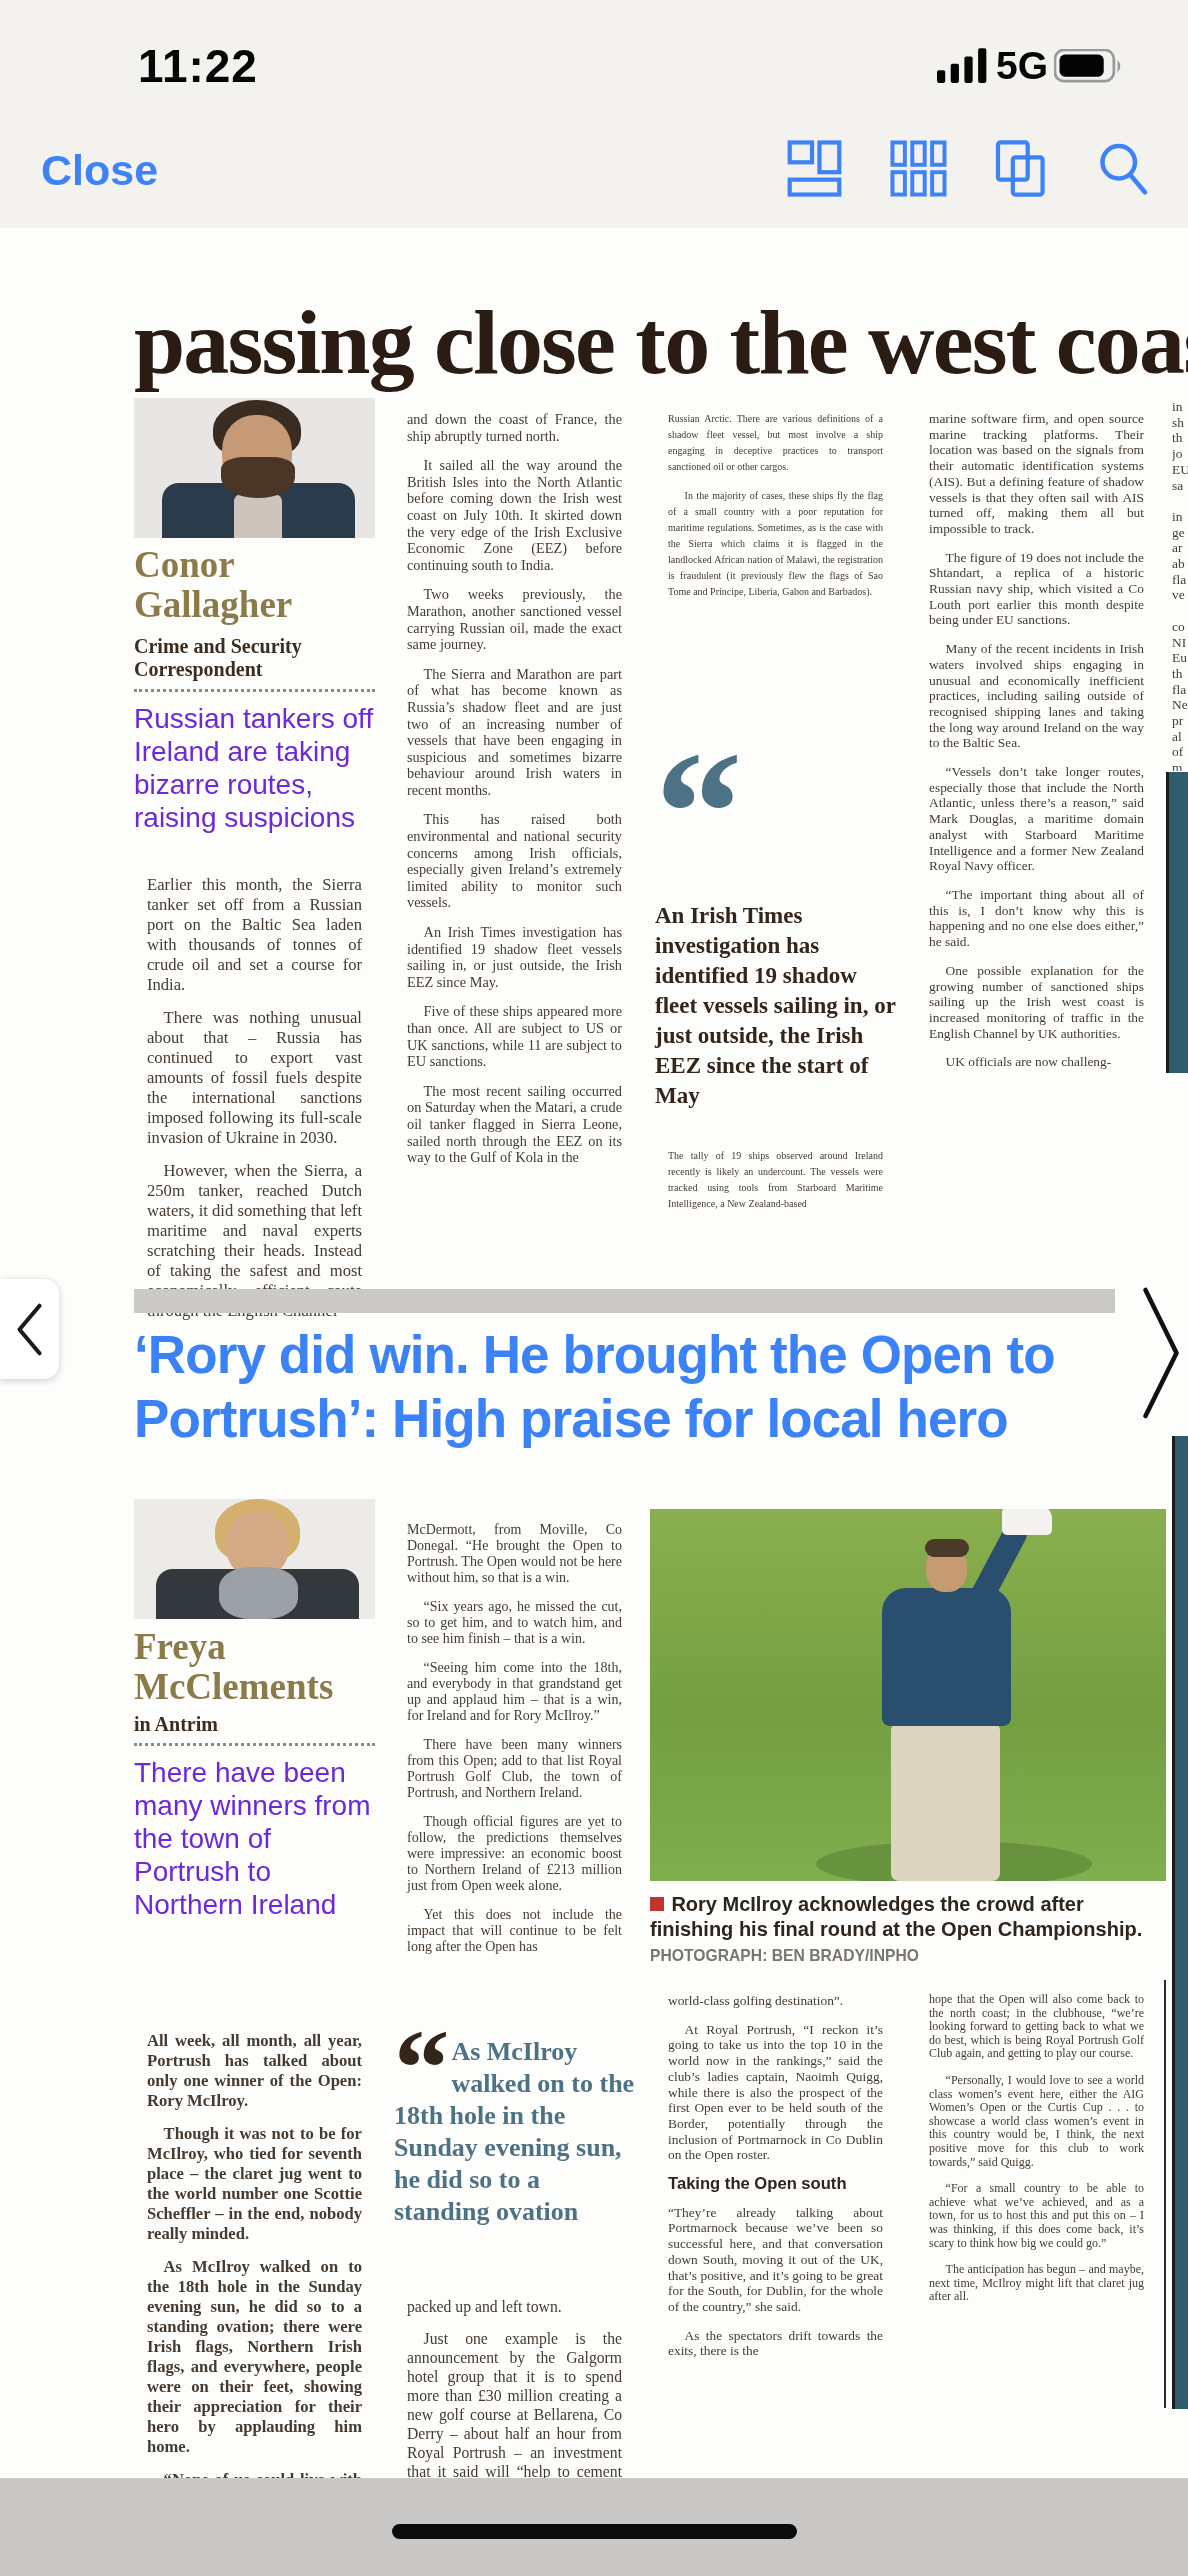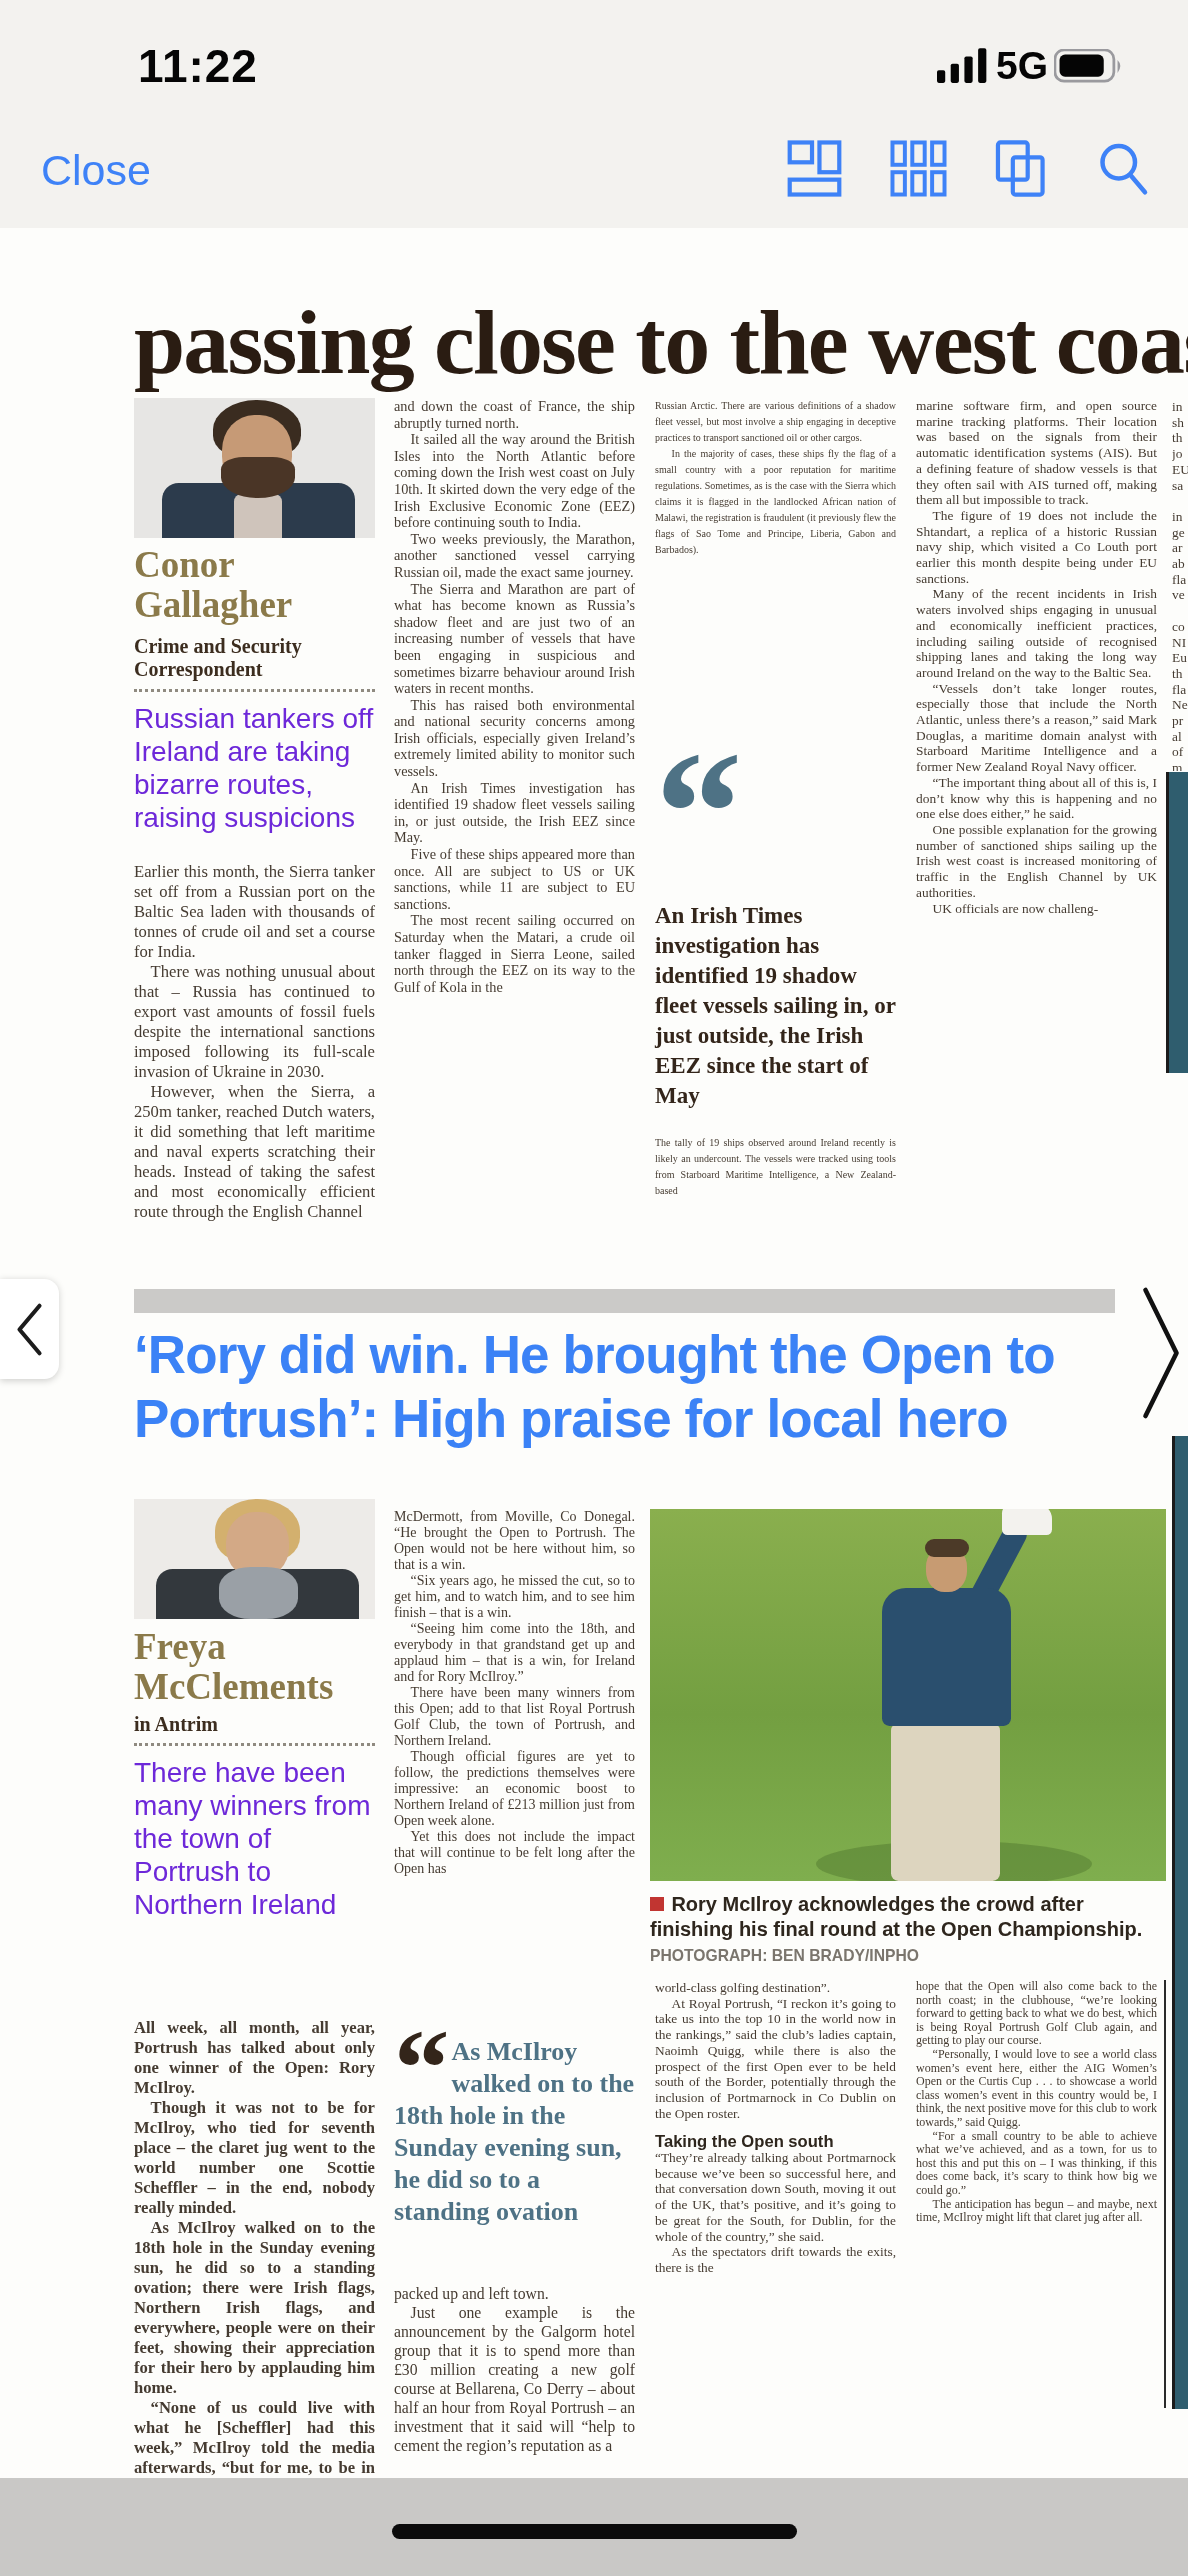--- a/index.html
+++ b/index.html
@@ -6,34 +6,34 @@
   .screen{position:relative;width:1188px;height:2576px;overflow:hidden;
           background:#f3f2ef;font-family:"Liberation Sans",sans-serif;}
 
   
   .statusbar{position:absolute;top:0;left:0;width:1188px;height:120px;}
   .time{position:absolute;left:138px;top:39px;font-size:46px;font-weight:700;color:#050505;letter-spacing:0.9px;}
   .status-right{position:absolute;right:64px;top:44px;display:flex;align-items:center;gap:6px;}
   .net{font-size:39px;font-weight:600;color:#050505;}
 
   
-  .toolbar{position:absolute;top:120px;left:0;width:1188px;height:109px;}
+  .toolbar{position:absolute;top:120px;left:0;width:1188px;height:109px;font-weight:bold;}
   .close-btn{position:absolute;left:41px;top:26px;font-size:43px;color:#3e82f7;cursor:pointer;}
   .tool-icons{position:absolute;right:39px;top:20px;display:flex;gap:48px;align-items:center;}
   .tool-icons svg{display:block;}
 
   
   .page{position:absolute;left:0;top:228px;width:1188px;height:2254px;background:#fdfdfb;overflow:hidden;}
 
   .headline-top{position:absolute;left:134px;top:61px;font-family:"Liberation Serif",serif;
     font-weight:700;font-size:92px;color:#2a1c12;white-space:nowrap;letter-spacing:-1.8px;}
 
   .col{position:absolute;width:241px;text-align:justify;color:#453b31;
        font-family:"Liberation Serif",serif;}
-  .col p{margin:0;text-indent:16.6px;}
+  .col p{margin:13px;text-indent:16.6px;}
   .col p:first-child{text-indent:0;}
   .f-large{font-size:16.6px;line-height:20px;}
   .f-a1c2{font-size:14.3px;line-height:16.6px;}
   .f-a1c3{font-size:10px;line-height:16px;}
   .f-a1c4{font-size:13.4px;line-height:15.7px;}
   .f-a2c2{font-size:14px;line-height:16px;}
   .f-a2after{font-size:15.7px;line-height:19px;}
   .f-a2c3{font-size:13.4px;line-height:15.7px;}
   .f-a2c4{font-size:12px;line-height:13.6px;}
 

